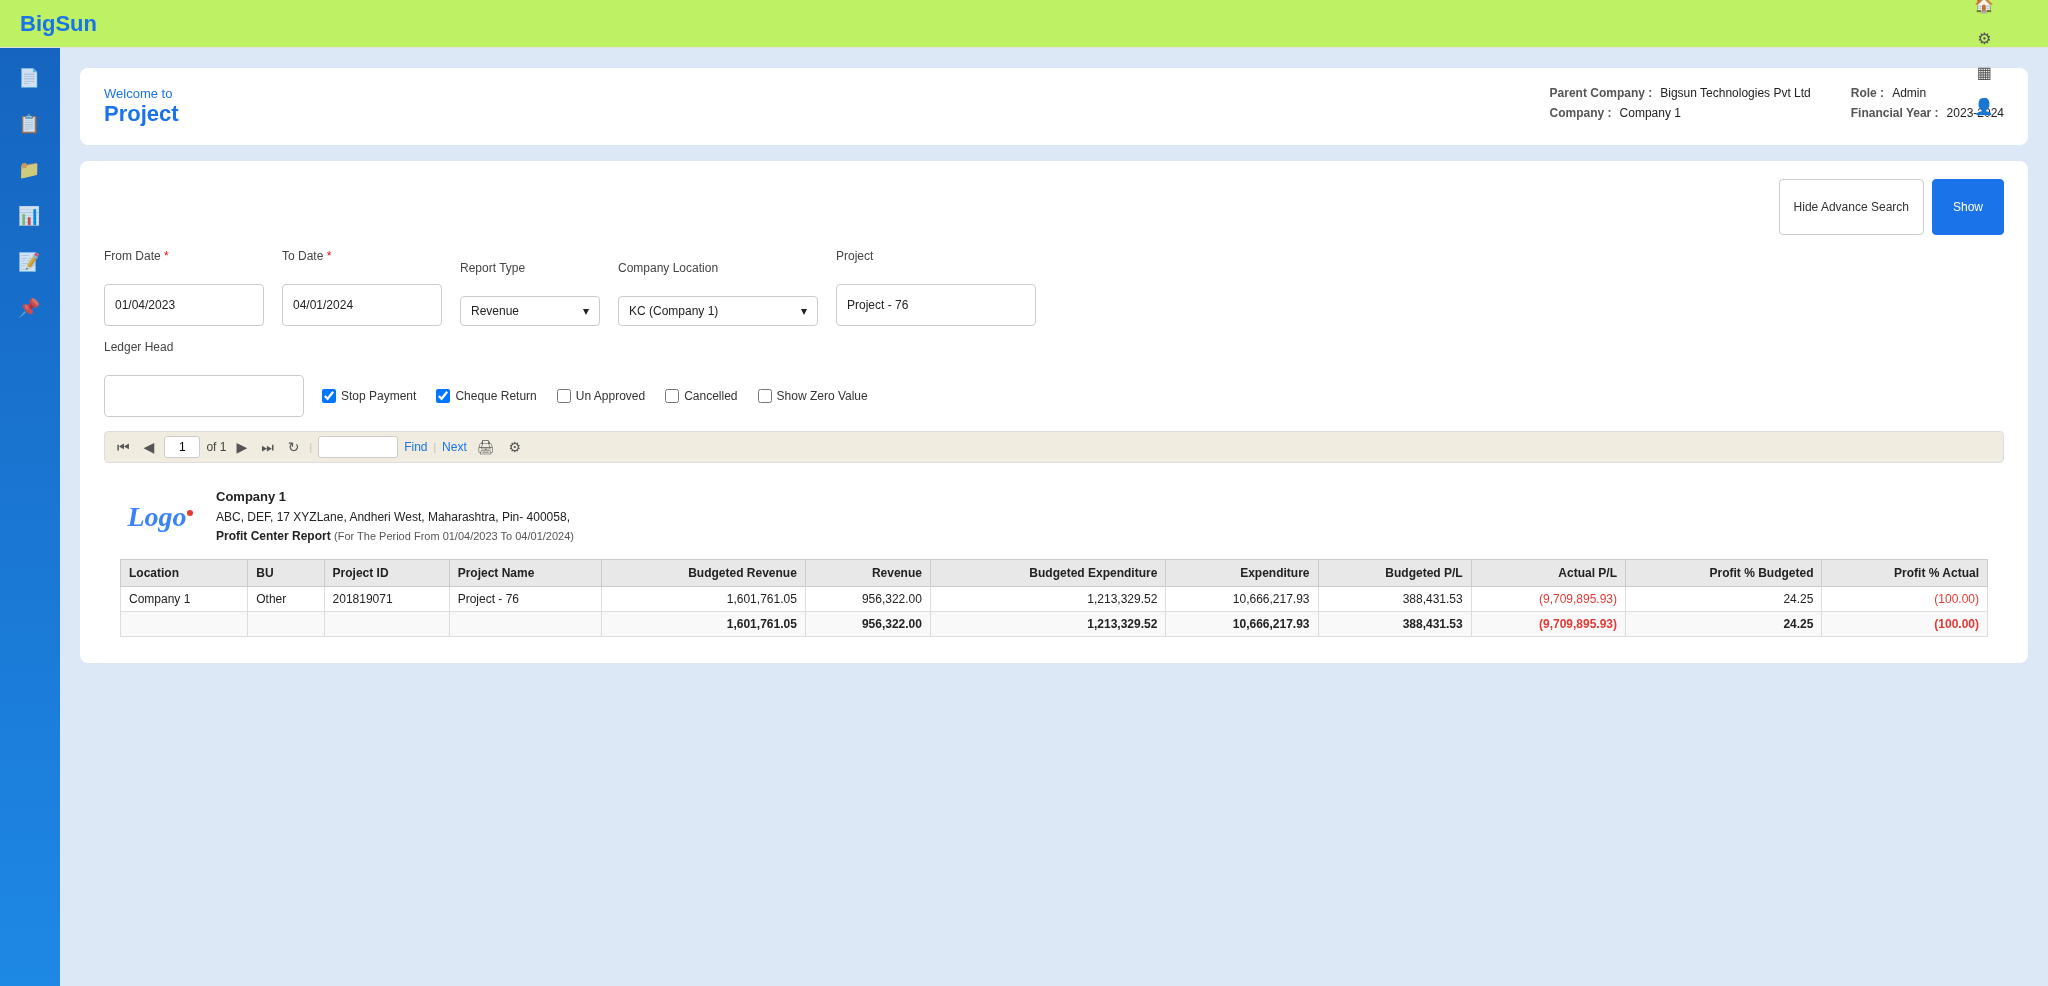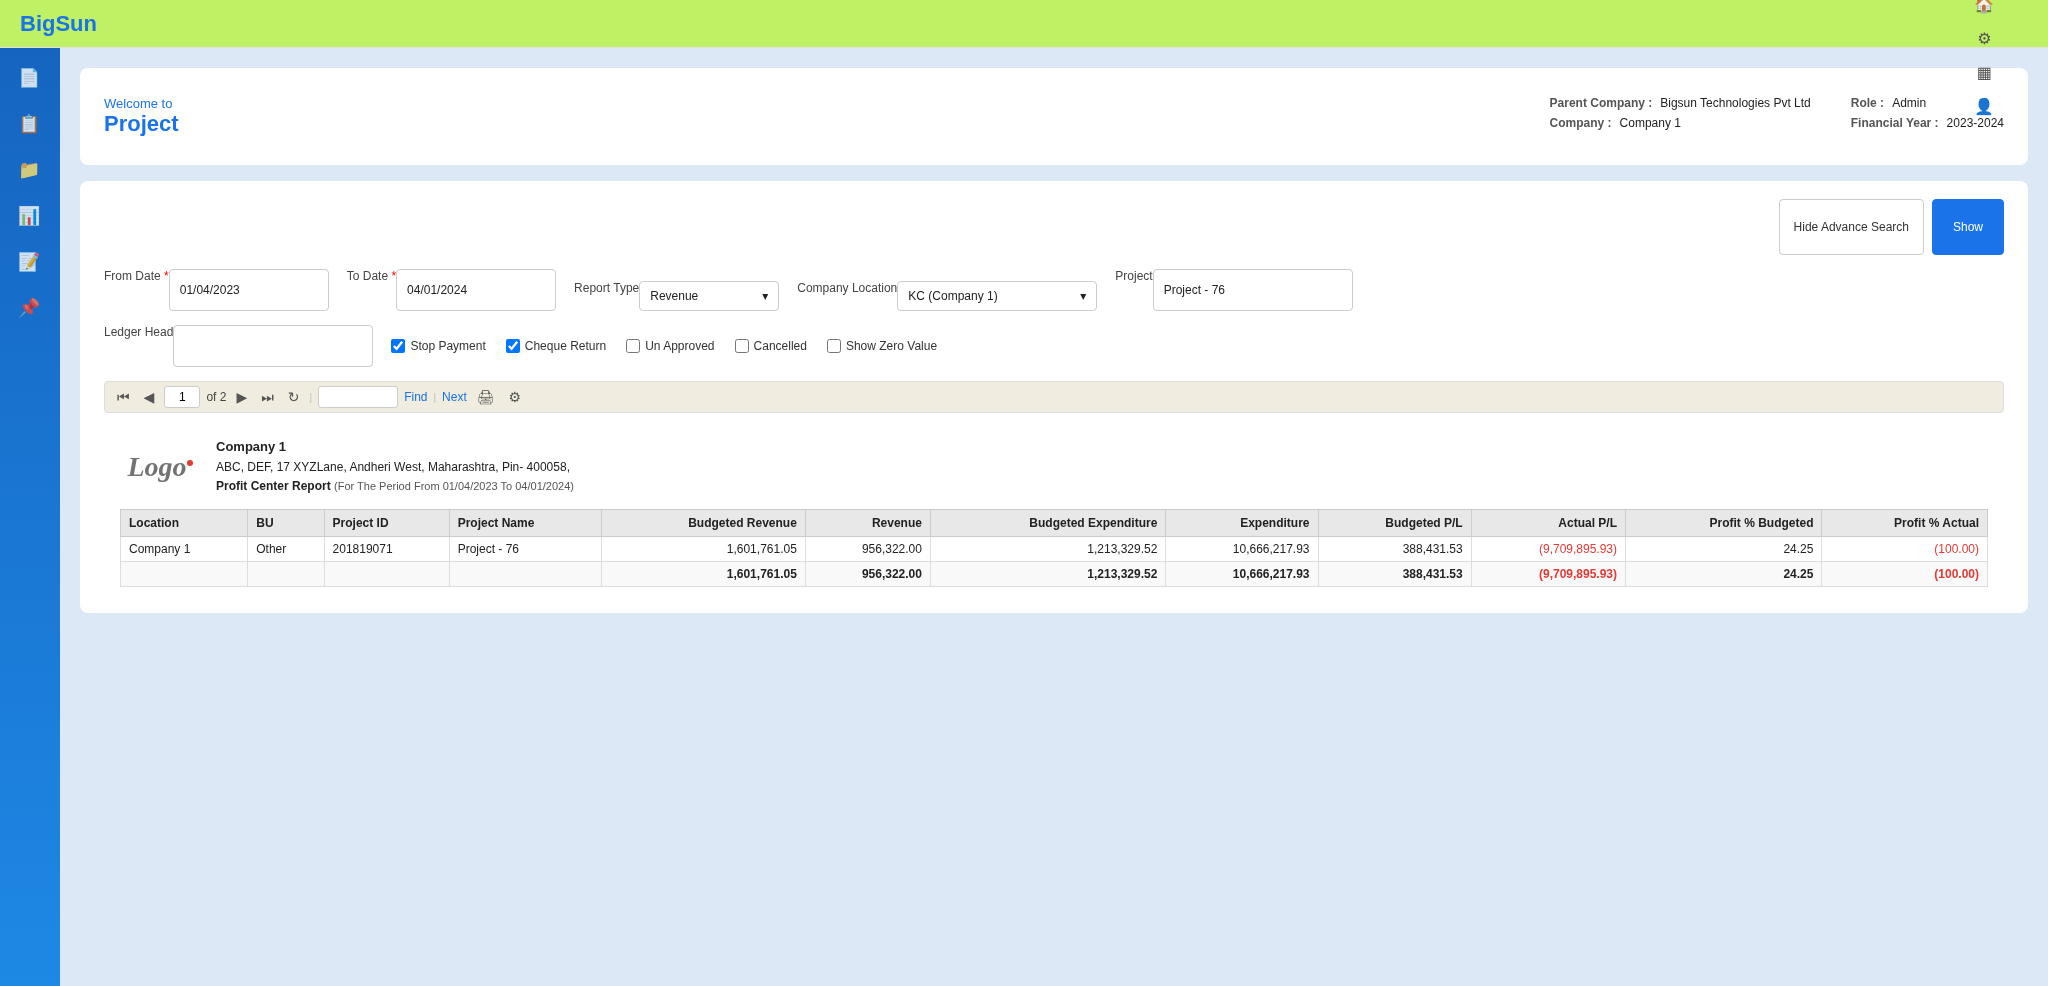--- a/index.html
+++ b/index.html
@@ -70,21 +70,21 @@
       margin-top: 48px;
       margin-left: 60px;
       padding: 20px;
       min-height: calc(100vh - 48px);
     }
 
     
     .welcome-card {
       background: #fff;
       border-radius: 8px;
-      padding: 28px 24px;
+      padding: 18px 24px;
       margin-bottom: 16px;
     }
     .welcome-top {
       display: flex;
       justify-content: space-between;
       align-items: flex-start;
     }
     .welcome-left .welcome-to {
       color: #1a73e8;
       font-size: 13px;
@@ -139,22 +139,22 @@
 
     .form-row {
       display: flex;
       gap: 18px;
       margin-bottom: 14px;
       align-items: flex-end;
       flex-wrap: wrap;
     }
     .form-group {
       display: flex;
-      flex-direction: row;
-      gap: 0;
+      flex-direction: column;
+      gap: 21px;
     }
     .form-group label {
       font-size: 12px;
       color: #444;
       font-weight: 500;
     }
     .form-group label .required { color: red; }
     .form-control {
       border: 1px solid #ccc;
       border-radius: 4px;
@@ -259,21 +259,21 @@
     }
     .company-logo {
       width: 80px;
       height: 60px;
       display: flex; align-items: center; justify-content: center;
     }
     .logo-text {
       font-family: 'Times New Roman', serif;
       font-size: 28px;
       font-weight: bold;
-      color: #737373;
+      color: #3b82f6;
       font-style: italic;
       position: relative;
     }
     .logo-dot {
       width: 6px; height: 6px;
       border-radius: 50%;
       background: #e53935;
       display: inline-block;
       vertical-align: super;
       font-size: 0;
@@ -436,21 +436,21 @@
             <span>Show Zero Value</span>
           </label>
         </div>
       </div>
     </div>
 
     <div class="toolbar">
       <button class="toolbar-btn">⏮</button>
       <button class="toolbar-btn">◀</button>
       <input class="page-input" type="text" value="1" style="">
-      <span class="page-of">of 2</span>
+      <span class="page-of">of 1</span>
       <button class="toolbar-btn">▶</button>
       <button class="toolbar-btn">⏭</button>
       <button class="toolbar-btn">↻</button>
       <span class="toolbar-sep">|</span>
       <input class="find-input" type="text" style="">
       <button class="find-btn">Find</button>
       <span style="color:#bbb; font-size:10px;">|</span>
       <button class="find-btn">Next</button>
       <button class="toolbar-btn">🖨</button>
       <button class="toolbar-btn">⚙</button>

